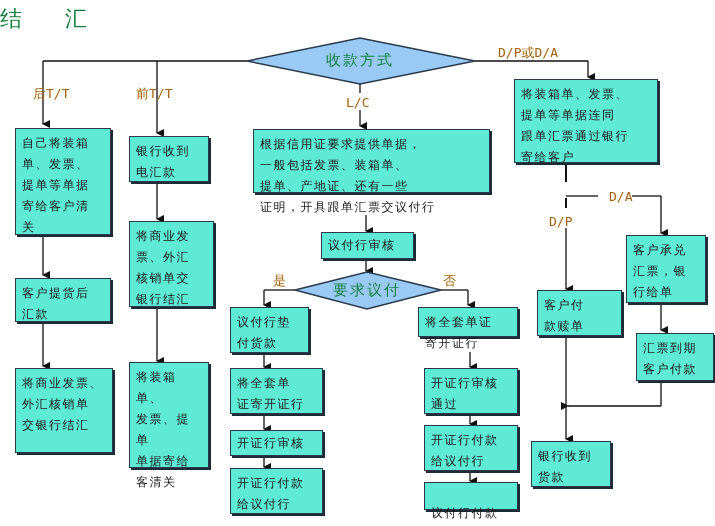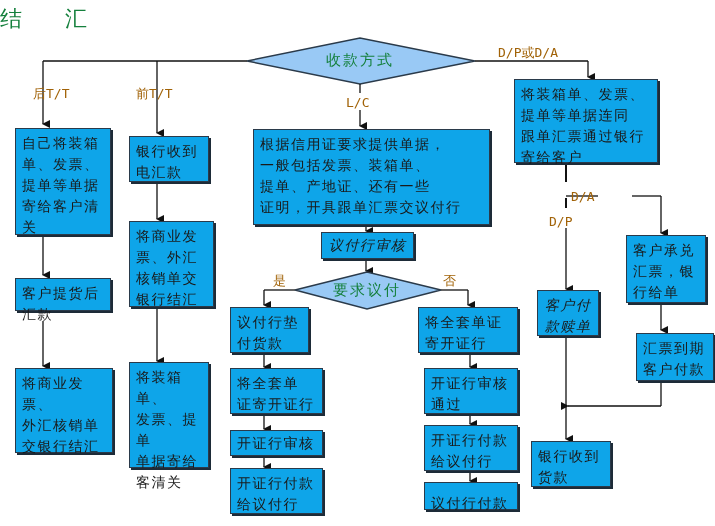--- a/index.html
+++ b/index.html
@@ -1,25 +1,25 @@
 <!DOCTYPE html>
 <html><head>
 <meta charset="utf-8">
 <style>
   html, body { margin:0; padding:0; background:#ffffff; }
   body { width:715px; height:526px; position:relative; overflow:hidden;
          font-family:"DejaVu Serif", "Liberation Serif", serif; }
   #canvas { position:absolute; left:0; top:0; width:715px; height:526px; }
   .title { position:absolute; left:0; top:4px; width:715px; text-align:left;
            font-size:22px; letter-spacing:18px; color:#15803d; }
-  .box { position:absolute; background:#0ea5e9; border:1.5px solid #2a3a4a;
+  .box { position:absolute; background:#5eead4; border:1.5px solid #2a3a4a;
          box-shadow:2px 2px 0 #1d2b38; box-sizing:border-box;
-         font-size:14px; line-height:21px; color:#1a1a1a; padding:4px 6px;
+         font-size:12px; line-height:21px; color:#1a1a1a; padding:4px 6px;
          white-space:pre-line; letter-spacing:1.5px; }
-  .box.center { text-align:center;font-style:italic; }
+  .box.center { text-align:left; }
   .lbl { position:absolute; font-size:13px; color:#a16207; white-space:nowrap;
          font-family:"DejaVu Sans Mono", "Liberation Mono", monospace; }
   .lbl.cn { font-family:"DejaVu Serif", serif; }
   .dtext { position:absolute; font-size:15px; color:#15803d; text-align:center; letter-spacing:2px; }
 </style>
 </head>
 <body>
 
 <svg id="canvas" width="715" height="526" viewBox="0 0 715 526">
   <defs>
@@ -79,75 +79,75 @@
 
 <div class="title">结 汇</div>
 
 <div class="dtext" style="left:315px;top:51px;width:90px;">收款方式</div>
 <div class="dtext" style="left:322px;top:281px;width:90px;">要求议付</div>
 
 <div class="lbl" style="left:33px;top:85px;">后T/T</div>
 <div class="lbl" style="left:136px;top:85px;">前T/T</div>
 <div class="lbl" style="left:346px;top:95px;">L/C</div>
 <div class="lbl" style="left:498px;top:44px;">D/P或D/A</div>
-<div class="lbl" style="left:571px;top:189px;">D/A</div>
+<div class="lbl" style="left:609px;top:189px;">D/A</div>
 <div class="lbl" style="left:549px;top:214px;">D/P</div>
 <div class="lbl cn" style="left:273px;top:272px;">是</div>
 <div class="lbl cn" style="left:443px;top:272px;">否</div>
 
 <div class="box" style="left:15px;top:128px;width:96px;height:107px;">自己将装箱
 单、发票、
 提单等单据
 寄给客户清
 关</div>
-<div class="box" style="left:15px;top:278px;width:96px;height:33px;">客户提货后
+<div class="box" style="left:15px;top:278px;width:96px;height:44px;">客户提货后
 汇款</div>
 <div class="box" style="left:15px;top:368px;width:98px;height:85px;">将商业发票、
 外汇核销单
 交银行结汇</div>
 
 <div class="box" style="left:129px;top:136px;width:80px;height:46px;">银行收到
 电汇款</div>
 <div class="box" style="left:129px;top:221px;width:85px;height:86px;">将商业发
 票、外汇
 核销单交
 银行结汇</div>
 <div class="box" style="left:129px;top:362px;width:80px;height:106px;">将装箱单、
 发票、提
 单
 单据寄给
 客清关</div>
 
-<div class="box" style="left:253px;top:129px;width:237px;height:96px;">根据信用证要求提供单据，
+<div class="box" style="left:253px;top:129px;width:237px;height:64px;">根据信用证要求提供单据，
 一般包括发票、装箱单、
 提单、产地证、还有一些
 证明，开具跟单汇票交议付行</div>
 <div class="box center" style="left:321px;top:232px;width:93px;height:27px;padding-top:2px;">议付行审核</div>
 
 <div class="box" style="left:230px;top:307px;width:79px;height:46px;">议付行垫
 付货款</div>
 <div class="box" style="left:230px;top:368px;width:93px;height:46px;">将全套单
 证寄开证行</div>
 <div class="box" style="left:230px;top:430px;width:93px;height:26px;padding-top:2px;">开证行审核</div>
 <div class="box" style="left:230px;top:468px;width:93px;height:46px;">开证行付款
 给议付行</div>
 
-<div class="box" style="left:418px;top:307px;width:100px;height:46px;">将全套单证
+<div class="box" style="left:418px;top:307px;width:100px;height:30px;">将全套单证
 寄开证行</div>
 <div class="box" style="left:424px;top:368px;width:94px;height:46px;">开证行审核
 通过</div>
 <div class="box" style="left:424px;top:425px;width:94px;height:46px;">开证行付款
 给议付行</div>
-<div class="box" style="left:424px;top:482px;width:94px;height:28px;padding-top:10px;">议付行付款</div>
+<div class="box" style="left:424px;top:482px;width:94px;height:28px;padding-top:20px;">议付行付款</div>
 
 <div class="box" style="left:514px;top:79px;width:144px;height:84px;">将装箱单、发票、
 提单等单据连同
 跟单汇票通过银行
 寄给客户</div>
-<div class="box center" style="left:537px;top:290px;width:62px;height:46px;">客户付
+<div class="box center" style="left:537px;top:290px;width:85px;height:46px;">客户付
 款赎单</div>
 <div class="box" style="left:626px;top:235px;width:80px;height:68px;">客户承兑
 汇票，银
 行给单</div>
 <div class="box" style="left:628px;top:333px;width:78px;height:48px;margin-left:8px;">汇票到期
 客户付款</div>
 <div class="box" style="left:531px;top:441px;width:80px;height:46px;">银行收到
 货款</div>
 
 </body></html>

